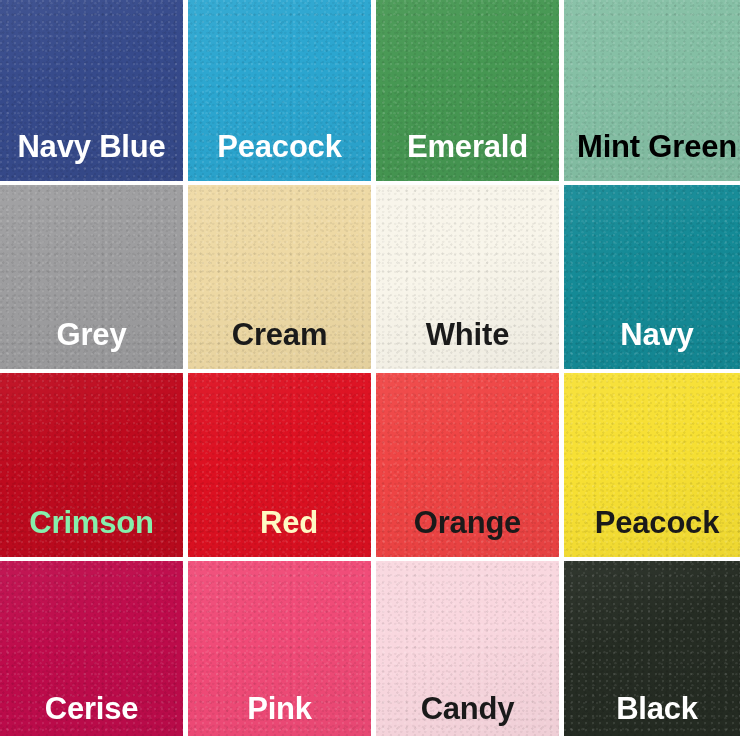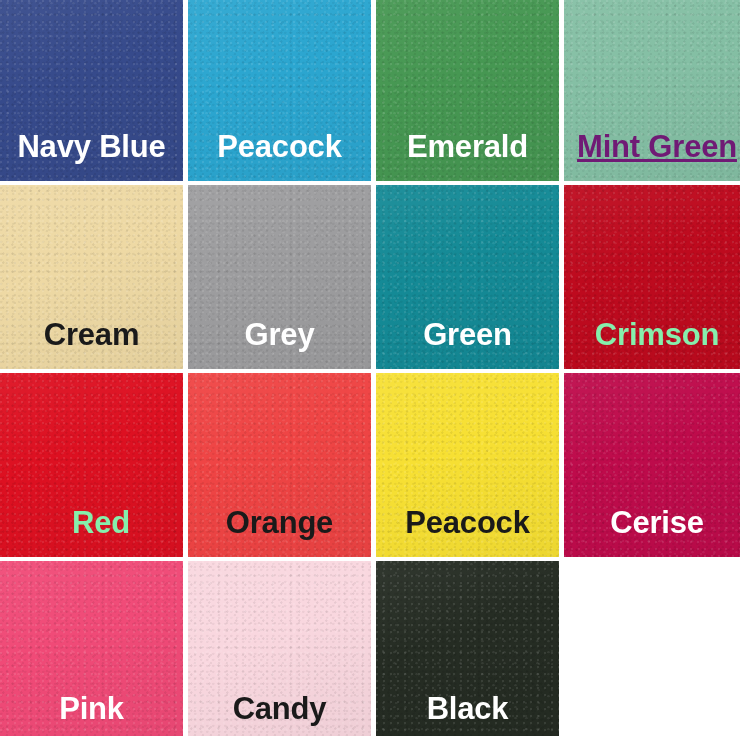--- a/index.html
+++ b/index.html
@@ -87,46 +87,51 @@
       <div class="swatch-label label-light" style="color: rgb(255, 255, 255);">Peacock</div>
     </div>
     <div class="swatch" style="background-color: rgb(70, 151, 82);">
       <div class="texture"></div>
       <div class="sheen"></div>
       <div class="swatch-label label-light" style="color: rgb(255, 255, 255);">Emerald</div>
     </div>
     <div class="swatch" style="background-color: rgb(132, 191, 164);">
       <div class="texture"></div>
       <div class="sheen"></div>
-      <div class="swatch-label label-dark" style="color: #701a75; text-decoration: underline;">Mint Green</div>
+      <div class="swatch-label label-dark" style="color: #000000;">Mint Green</div>
+    </div>
+    <div class="swatch" style="background-color: rgb(157, 157, 159);">
+      <div class="texture"></div>
+      <div class="sheen"></div>
+      <div class="swatch-label label-light" style="color: rgb(255, 255, 255);">Grey</div>
     </div>
     <div class="swatch" style="background-color: rgb(238, 217, 164);">
       <div class="texture"></div>
       <div class="sheen"></div>
       <div class="swatch-label label-dark" style="color: rgb(26, 26, 26);">Cream</div>
     </div>
-    <div class="swatch" style="background-color: rgb(157, 157, 159);">
+    <div class="swatch" style="background-color: rgb(248, 245, 234);">
       <div class="texture"></div>
       <div class="sheen"></div>
-      <div class="swatch-label label-light" style="color: rgb(255, 255, 255);">Grey</div>
+      <div class="swatch-label label-dark" style="color: rgb(26, 26, 26);">White</div>
     </div>
     <div class="swatch" style="background-color: rgb(20, 138, 150);">
       <div class="texture"></div>
       <div class="sheen"></div>
-      <div class="swatch-label label-light" style="color: rgb(255, 255, 255);">Green</div>
+      <div class="swatch-label label-light" style="color: rgb(255, 255, 255);">Navy</div>
     </div>
     <div class="swatch" style="background-color: rgb(190, 10, 30);">
       <div class="texture"></div>
       <div class="sheen"></div>
       <div class="swatch-label label-light" style="color: #86efac;">Crimson</div>
     </div>
     <div class="swatch" style="background-color: rgb(221, 16, 33);">
       <div class="texture"></div>
       <div class="sheen"></div>
-      <div class="swatch-label label-light" style="color: #86efac; margin-left: 19px;">Red</div>
+      <div class="swatch-label label-light" style="color: #fef9c3; margin-left: 19px;">Red</div>
     </div>
     <div class="swatch" style="background-color: #ef4444;">
       <div class="texture"></div>
       <div class="sheen"></div>
       <div class="swatch-label label-dark" style="color: rgb(26, 26, 26);">Orange</div>
     </div>
     <div class="swatch" style="background-color: rgb(247, 224, 51);">
       <div class="texture"></div>
       <div class="sheen"></div>
       <div class="swatch-label label-dark" style="color: rgb(26, 26, 26);">Peacock</div>

